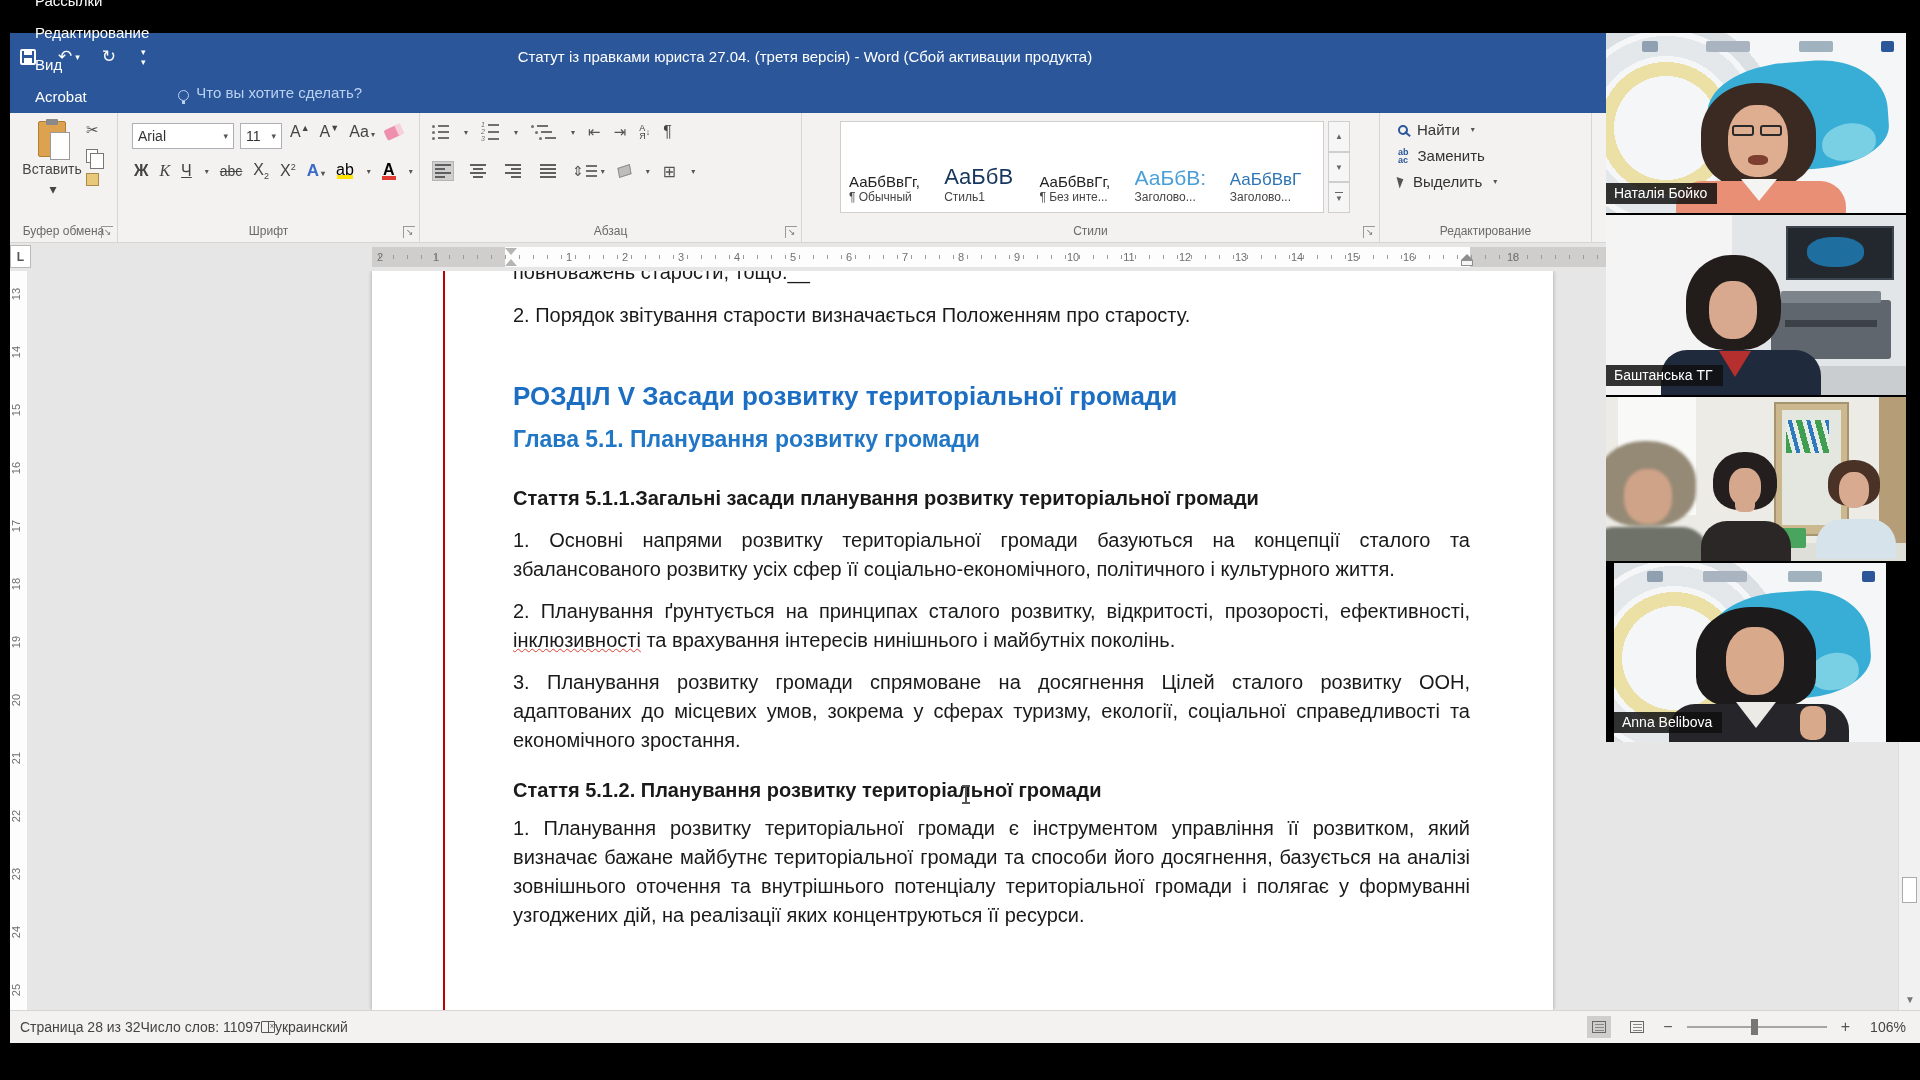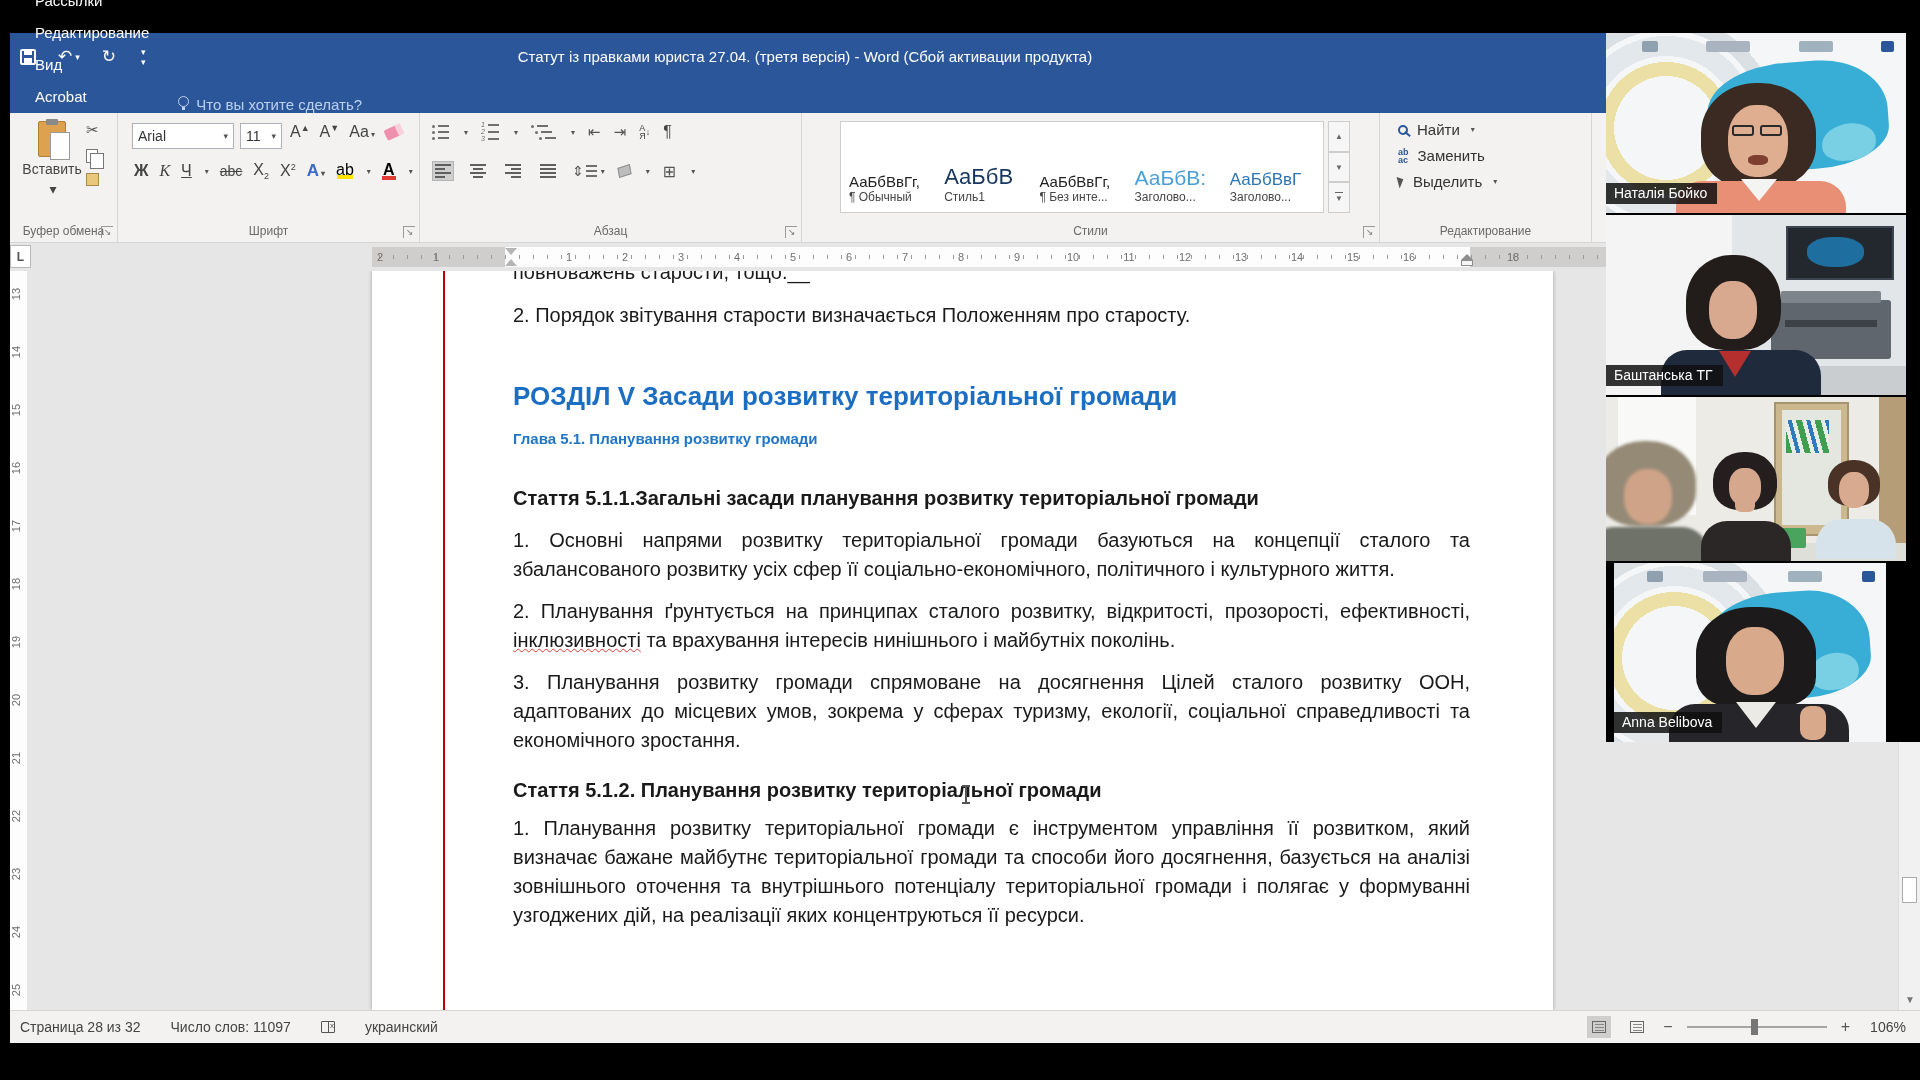--- a/index.html
+++ b/index.html
@@ -17,21 +17,21 @@
   .save-ico { width:16px; height:16px; border:2px solid #fff; border-radius:2px; position:relative; }
   .save-ico:before { content:''; position:absolute; left:2px; top:-1px; width:8px; height:5px; background:#fff; }
   .save-ico:after  { content:''; position:absolute; left:2px; bottom:0; width:8px; height:5px; background:#fff; }
   .redo-dis { color:#8aa3cc; }
   .title-txt { position:absolute; left:0; right:320px; top:0; height:47px; display:flex;
                align-items:center; justify-content:center; font-size:15px; white-space:nowrap; }
 
   
   .tabrow { position:absolute; left:0; top:47px; right:0; height:33px; background:#2b579a; display:flex; align-items:flex-end; padding-left:10px; }
   .tab { color:#fff; font-size:15px; padding:7px 15px 8px 15px; white-space:nowrap; }
-  .tellme { display:flex; align-items:flex-start; gap:7px; color:#bcd1f0; font-size:15px; padding:0 14px 0 14px; }
+  .tellme { display:flex; align-items:flex-end; gap:7px; color:#bcd1f0; font-size:15px; padding:0 14px 12px 14px; }
   .bulb { width:11px; height:11px; border:1px solid #bcd1f0; border-radius:50%; position:relative; }
   .bulb:after { content:''; position:absolute; left:3px; bottom:-4px; width:3px; height:3px; background:#bcd1f0; }
 
   
   .ribbon { position:absolute; left:0; top:80px; right:0; height:130px; background:#f3f2f1; border-bottom:1px solid #d8d6d4; }
   .rgroup { position:absolute; top:0; bottom:0; border-right:1px solid #d8d6d4; }
   .glabel { position:absolute; bottom:4px; left:0; right:0; text-align:center; font-size:12px; color:#6a6a6a; white-space:nowrap; }
   .launch { position:absolute; bottom:4px; right:4px; width:12px; height:12px; font-size:9px; color:#777;
             border-top:1px solid #999; border-left:1px solid #999; text-align:center; line-height:11px; }
   .mini-drop { font-size:8px; color:#555; margin-left:2px; }
@@ -142,38 +142,38 @@
   .vruler { position:absolute; left:0; top:0; width:17px; height:760px; background:#fdfdfd; }
   .vnums { position:absolute; left:0; top:-6px; display:flex; flex-direction:column; }
   .vnums span { height:58px; display:flex; align-items:center; justify-content:center; font-size:11px; color:#6f6f6f; transform:rotate(-90deg); }
   .page { position:absolute; left:362px; top:0; width:1181px; height:739px; background:#fff; box-shadow:0 0 4px rgba(0,0,0,.3); }
   .changebar { position:absolute; left:71px; top:0; bottom:0; width:2px; background:#c00000; }
   .pagetext { position:absolute; left:141px; top:0; width:957px; color:#1a1a1a; font-size:20px; line-height:29px; text-align:justify; }
   .pagetext p { text-align-last:left; }
   .l-clip { margin-top:-12px; line-height:27px; }
   .p8 { margin-top:16px; line-height:27px; }
   .h1blue { margin-top:50px; font-size:26px; line-height:34px; font-weight:bold; color:#1b6ec2; text-align:left; }
-  .h2blue { margin-top:12px; font-size:15px; line-height:28px; font-weight:bold; color:#2177c5; text-align:left; }
+  .h2blue { margin-top:12px; font-size:23px; line-height:28px; font-weight:bold; color:#2177c5; text-align:left; }
   .arttitle { margin-top:32px; font-weight:bold; line-height:27px; text-align:left; }
   .a2t { margin-top:22px; }
   .body-p { margin-top:13px; }
   .mt14 { margin-top:14px; } .mt10 { margin-top:10px; } .mt12 { margin-top:12px; } .mt8 { margin-top:8px; }
   .spellerr { text-decoration:underline; text-decoration-style:wavy; text-decoration-color:#e03c31; text-decoration-thickness:1px; }
   .ibeam { position:absolute; left:593px; top:514px; width:2px; height:19px; background:#555; }
   .ibeam:before, .ibeam:after { content:''; position:absolute; left:-3px; width:8px; height:2px; background:#555; }
   .ibeam:before { top:0; } .ibeam:after { bottom:0; }
 
   
   .scrollbar { position:absolute; right:0; top:0; width:22px; height:739px; background:#f1f1f1; border-left:1px solid #ddd; }
   .sthumb { position:absolute; left:3px; top:606px; width:15px; height:26px; background:#fff; border:1px solid #ababab; }
   .sdown { position:absolute; left:0; bottom:0; width:22px; height:22px; font-size:10px; color:#777; display:flex; align-items:center; justify-content:center; }
 
   
   .statusbar { position:absolute; left:0; bottom:0; right:0; height:33px; background:#f3f2f1; border-top:1px solid #d8d6d4; font-size:14px; color:#444; }
-  .st-left { position:absolute; left:10px; top:0; height:32px; display:flex; align-items:center; gap:30px; }
+  .st-left { position:absolute; left:10px; top:0; height:32px; display:flex; align-items:center; }
   .proof-ico { width:14px; height:12px; border:1px solid #555; border-radius:1px; position:relative; font-size:8px; line-height:8px; text-align:right; color:#555; }
   .proof-ico:before { content:''; position:absolute; left:6px; top:0; bottom:0; width:1px; background:#555; }
   .st-right { position:absolute; right:8px; top:0; height:32px; display:flex; align-items:center; gap:14px; }
   .viewbtn { width:24px; height:22px; display:flex; align-items:center; justify-content:center; }
   .viewbtn.sel { background:#cfcecd; }
   .vico { width:14px; height:12px; border:1px solid #666; background:
           repeating-linear-gradient(to bottom, #888 0 1px, transparent 1px 3px);
           background-position:2px 2px; background-size:9px 8px; background-repeat:no-repeat; }
   .zoomtrack { width:140px; height:2px; background:#a5a5a5; position:relative; }
   .zoomthumb { position:absolute; left:64px; top:-7px; width:7px; height:16px; background:#767676; }

